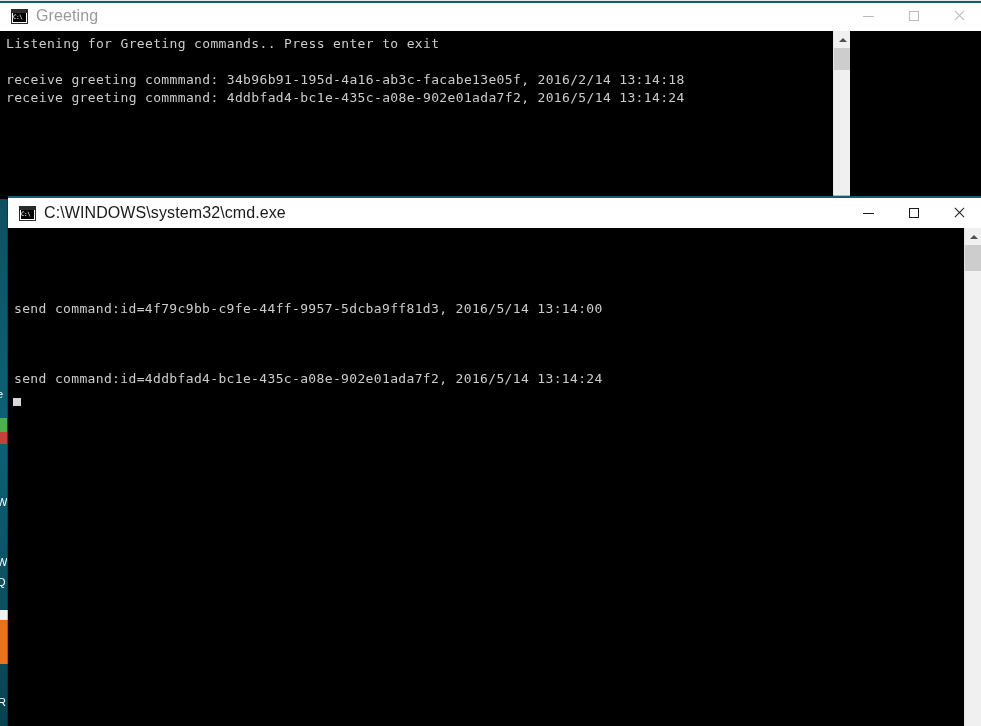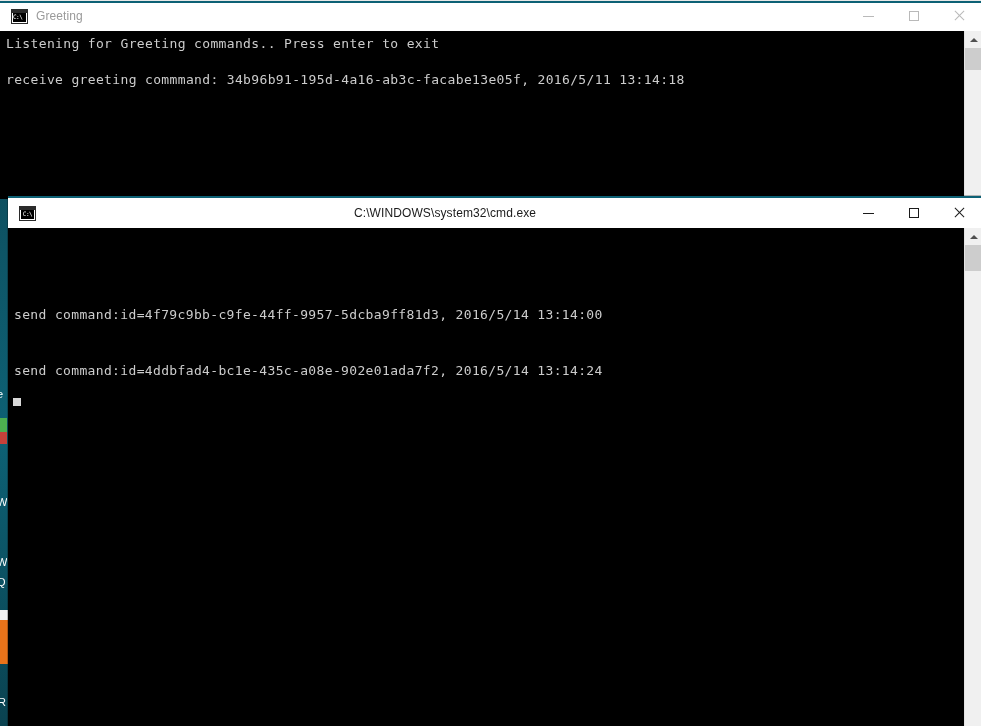--- a/index.html
+++ b/index.html
@@ -80,21 +80,21 @@
     font-family: "DejaVu Sans Mono", monospace;
     font-size: 6px;
     line-height: 8px;
     color: #ffffff;
     background: #000000;
     width: 13px;
     height: 9px;
     letter-spacing: -0.5px;
   }
   .tb-title {
-    font-size: 12px;
+    font-size: 16px;
     letter-spacing: 0.1px;
     white-space: nowrap;
     flex: 1 1 auto;
   }
   .tb-title.inactive { color: #9a9a9a; }
   .tb-title.active   { color: #1a1a1a; }
 
   .tb-buttons {
     display: flex;
     align-items: stretch;
@@ -196,26 +196,26 @@
     left: 0;
     width: 17px;
     background: #f0f0f0;
   }
 
   
   #win-greeting {
     left: 0px; top: 0px;
     width: 981px; height: 198px;
   }
-  #win-greeting .console { height: 168px; width: 981px; }
+  #win-greeting .console { height: 168px; width: 850px; }
   #win-greeting .scrollbar { height: 168px; }
 
   #win-cmd {
     left: 8px; top: 196px;
-    width: 973px; height: 530px; text-align: center;
+    width: 973px; height: 530px;
   }
   #win-cmd .console { height: 500px; width: 973px; }
   #win-cmd .scrollbar { height: 500px; }
   #win-cmd .titlebar { border-top: 2px solid #0d6175; }
 </style>
 </head>
 <body>
 
 <div id="desktop">
   <div class="desk-frag" style="left:-3px; top:388px;">e</div>
@@ -242,21 +242,22 @@
         <span class="gl gl-max"></span>
       </div>
       <div class="tb-btn inactive">
         <span class="gl gl-close"></span>
       </div>
     </div>
   </div>
 
   <div class="console">
     <div class="console-text" style="top:4px;">Listening for Greeting commands.. Press enter to exit</div>
-    <div class="console-text" style="top:40px;">receive greeting commmand: 34b96b91-195d-4a16-ab3c-facabe13e05f, 2016/5/11 13:14:18</div>
+    <div class="console-text" style="top:40px;">receive greeting commmand: 34b96b91-195d-4a16-ab3c-facabe13e05f, 2016/2/14 13:14:18</div>
+    <div class="console-text" style="top:58px;">receive greeting commmand: 4ddbfad4-bc1e-435c-a08e-902e01ada7f2, 2016/5/14 13:14:24</div>
 
     <div class="scrollbar">
       <div class="sb-arrow">
         <span class="sb-chev"></span>
       </div>
       <div class="sb-thumb" style="top:17px; height:22px;"></div>
       <div class="sb-track" style="top:39px; bottom:0; height:129px;"></div>
     </div>
   </div>
 </div>
@@ -272,22 +273,22 @@
       <div class="tb-btn active">
         <span class="gl gl-max"></span>
       </div>
       <div class="tb-btn active">
         <span class="gl gl-close"></span>
       </div>
     </div>
   </div>
 
   <div class="console">
-    <div class="console-text" style="top:78px;">send command:id=4f79c9bb-c9fe-44ff-9957-5dcba9ff81d3, 2016/5/14 13:14:00</div>
-    <div class="console-text" style="top:134px;">send command:id=4ddbfad4-bc1e-435c-a08e-902e01ada7f2, 2016/5/14 13:14:24</div>
+    <div class="console-text" style="top:72px;">send command:id=4f79c9bb-c9fe-44ff-9957-5dcba9ff81d3, 2016/5/14 13:14:00</div>
+    <div class="console-text" style="top:142px;">send command:id=4ddbfad4-bc1e-435c-a08e-902e01ada7f2, 2016/5/14 13:14:24</div>
     <div class="caret" style="left:5px; top:170px;"></div>
 
     <div class="scrollbar">
       <div class="sb-arrow">
         <span class="sb-chev"></span>
       </div>
       <div class="sb-thumb" style="top:17px; height:26px;"></div>
       <div class="sb-track" style="top:43px; height:457px;"></div>
     </div>
   </div>

